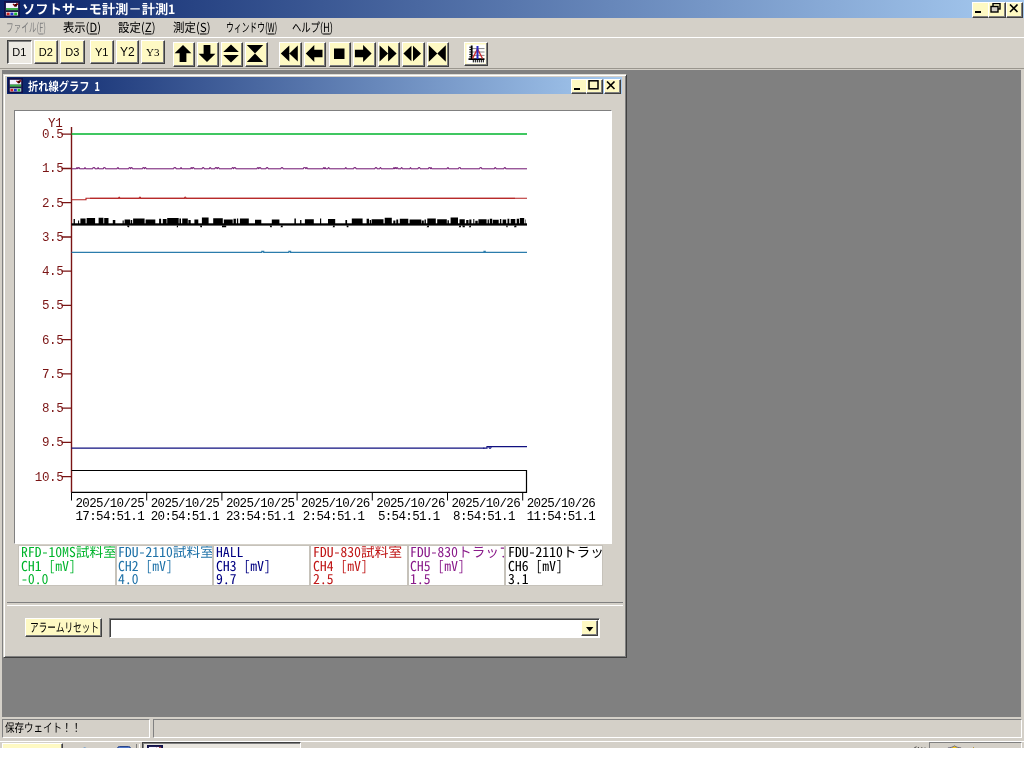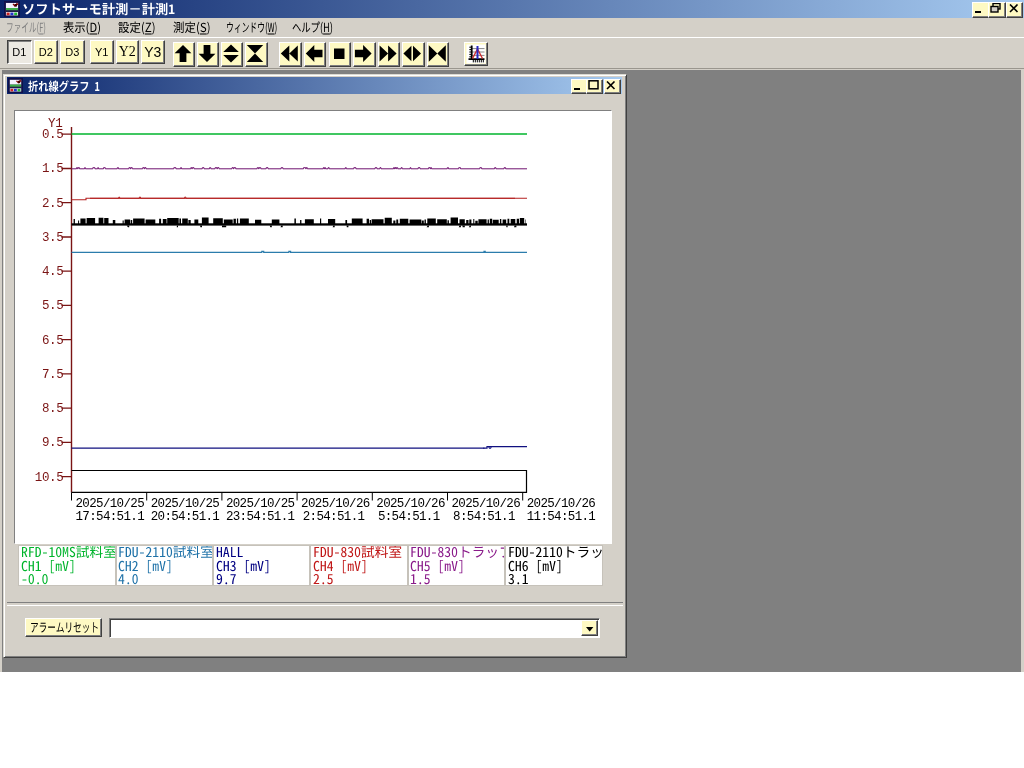--- a/index.html
+++ b/index.html
@@ -1,15 +1,15 @@
 <!DOCTYPE html>
 <html><head><meta charset="utf-8"><style>
 html,body{margin:0;padding:0}
 body{font-family:"Liberation Sans",sans-serif;}
-#screen{position:relative;width:1024px;height:672px;background:#d4d0c8;overflow:hidden}
+#screen{position:relative;width:1024px;height:748px;background:#d4d0c8;overflow:hidden}
 .abs{position:absolute}
 .raised{border:1px solid;border-color:#fff #404040 #404040 #fff;box-shadow:inset -1px -1px 0 #808080;background:#fef9c3}
 .sunken{border:1px solid;border-color:#404040 #fff #fff #404040;box-shadow:inset 1px 1px 0 #808080;background:#d4d0c8}
 .fieldin{border:1px solid;border-color:#808080 #fff #fff #808080;background:#fff}
 .panelin{border:1px solid;border-color:#808080 #fff #fff #808080}
 </style></head><body>
 <div id="screen">
 <div class="abs" style="left:0;top:0;width:1024px;height:18px;background:linear-gradient(90deg,#0a246a,#a6caf0)"></div>
 <svg class="abs" style="left:4px;top:1px" width="16" height="16">
       <rect x="0" y="0" width="16" height="16" fill="#10104a"></rect>
@@ -90,24 +90,24 @@
 <div class="abs raised" style="left:33.5px;top:40px;width:22.5px;height:22px">
       <div style="position:absolute;left:0;top:0;right:0;bottom:0;display:flex;align-items:center;justify-content:center;font-size:11px;font-family:'Liberation Sans',sans-serif">D2</div>
     </div>
 <div class="abs raised" style="left:60px;top:40px;width:22.5px;height:22px">
       <div style="position:absolute;left:0;top:0;right:0;bottom:0;display:flex;align-items:center;justify-content:center;font-size:11px;font-family:'Liberation Sans',sans-serif">D3</div>
     </div>
 <div class="abs raised" style="left:90px;top:40px;width:21.5px;height:22px">
       <div style="position:absolute;left:0;top:0;right:0;bottom:0;display:flex;align-items:center;justify-content:center;font-size:11px;font-family:'Liberation Sans',sans-serif">Y1</div>
     </div>
 <div class="abs raised" style="left:115.5px;top:40px;width:21.5px;height:22px">
-      <div style="position:absolute;left:0;top:0;right:0;bottom:0;display:flex;align-items:center;justify-content:center;font-size:14px;font-family:Liberation Serif, serif">Y2</div>
+      <div style="position:absolute;left:0;top:0;right:0;bottom:0;display:flex;align-items:center;justify-content:center;font-size:12px;font-family:Liberation Sans, sans-serif">Y2</div>
     </div>
 <div class="abs raised" style="left:141px;top:40px;width:21.5px;height:22px">
-      <div style="position:absolute;left:0;top:0;right:0;bottom:0;display:flex;align-items:center;justify-content:center;font-size:14px;font-family:Liberation Sans, sans-serif">Y3</div>
+      <div style="position:absolute;left:0;top:0;right:0;bottom:0;display:flex;align-items:center;justify-content:center;font-size:11px;font-family:Liberation Serif, serif">Y3</div>
     </div>
 <div class="abs raised" style="left:172.5px;top:42px;width:20.3px;height:23px">
       <svg width="21" height="23" style="position:absolute;left:-1px;top:-1px">
         <path d="M10 3 L18.4 11.2 H13.4 V20 H6.6 V11.2 H1.6 Z" fill="#000"></path>
       </svg>
     </div>
 <div class="abs raised" style="left:196.8px;top:42px;width:20.3px;height:23px">
       <svg width="21" height="23" style="position:absolute;left:-1px;top:-1px">
         <path d="M10 20 L1.6 11.8 H6.6 V3 H13.4 V11.8 H18.4 Z" fill="#000"></path>
       </svg>

